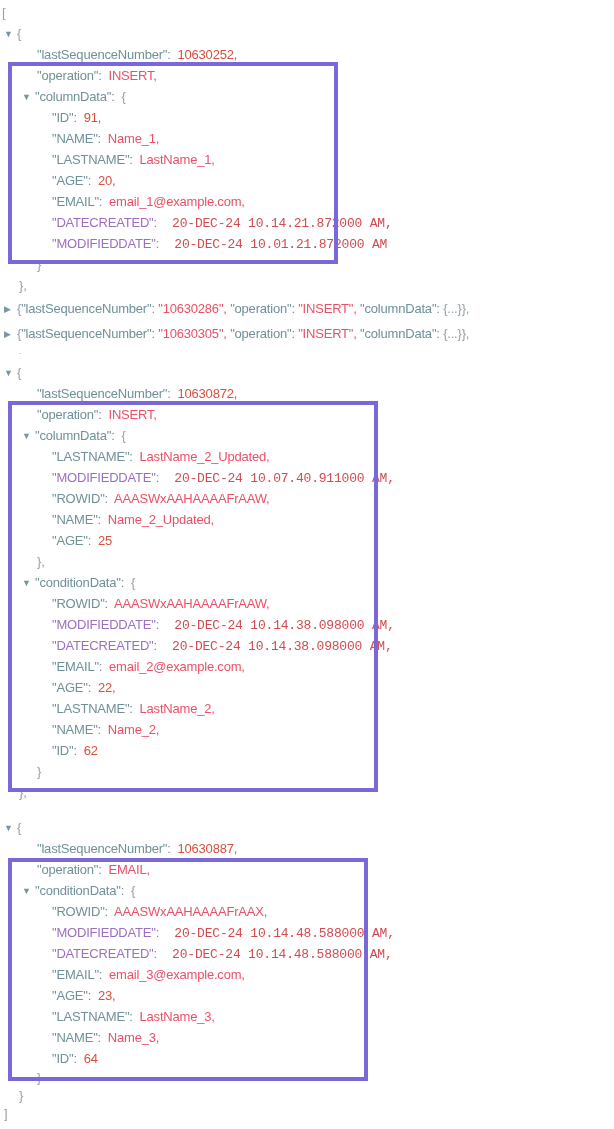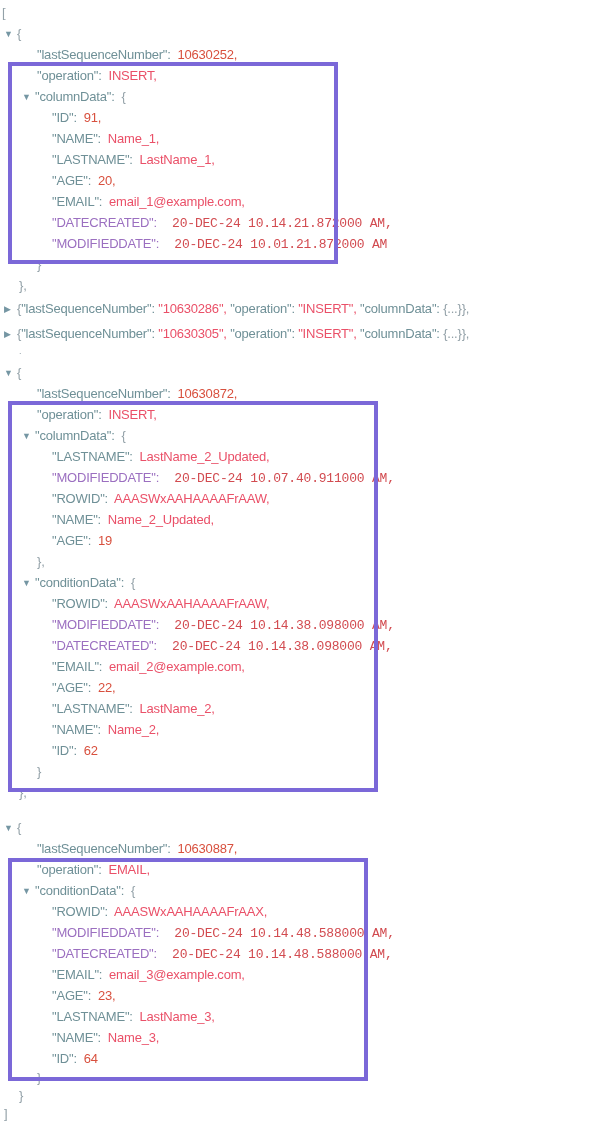--- a/index.html
+++ b/index.html
@@ -48,21 +48,21 @@
     <div class="line ind1 v-collapsed"><span class="arrow">▶</span><span class="tok-punct">{</span><span class="tok-key">"lastSequenceNumber":</span><span class="tok-str"> "10630305",</span><span class="tok-key"> "operation":</span><span class="tok-str"> "INSERT",</span><span class="tok-key"> "columnData":</span><span class="tok-punct"> {...}},</span></div>
     <div class="line ind1 v-artifact"><span class="tok-punct">.</span></div>
     <div class="line ind1"><span class="arrow">▼</span><span class="tok-punct">{</span></div>
     <div class="line ind2"><span class="tok-key">"lastSequenceNumber":</span><span class="tok-num">  10630872,</span></div>
     <div class="line ind2"><span class="tok-key">"operation":</span><span class="tok-str">  INSERT,</span></div>
     <div class="line ind2"><span class="arrow">▼</span><span class="tok-key">"columnData":</span><span class="tok-punct">  {</span></div>
     <div class="line ind3"><span class="tok-key">"LASTNAME":</span><span class="tok-str">  LastName_2_Updated,</span></div>
     <div class="line ind3"><span class="tok-key2">"MODIFIEDDATE":</span><span class="tok-date">  20-DEC-24 10.07.40.911000 AM,</span></div>
     <div class="line ind3"><span class="tok-key">"ROWID":</span><span class="tok-str">  AAASWxAAHAAAAFrAAW,</span></div>
     <div class="line ind3"><span class="tok-key">"NAME":</span><span class="tok-str">  Name_2_Updated,</span></div>
-    <div class="line ind3"><span class="tok-key">"AGE":</span><span class="tok-num">  19</span></div>
+    <div class="line ind3"><span class="tok-key">"AGE":</span><span class="tok-num">  25</span></div>
     <div class="line ind2"><span class="tok-punct">},</span></div>
     <div class="line ind2"><span class="arrow">▼</span><span class="tok-key">"conditionData":</span><span class="tok-punct">  {</span></div>
     <div class="line ind3"><span class="tok-key">"ROWID":</span><span class="tok-str">  AAASWxAAHAAAAFrAAW,</span></div>
     <div class="line ind3"><span class="tok-key2">"MODIFIEDDATE":</span><span class="tok-date">  20-DEC-24 10.14.38.098000 AM,</span></div>
     <div class="line ind3"><span class="tok-key2">"DATECREATED":</span><span class="tok-date">  20-DEC-24 10.14.38.098000 AM,</span></div>
     <div class="line ind3"><span class="tok-key">"EMAIL":</span><span class="tok-str">  email_2@example.com,</span></div>
     <div class="line ind3"><span class="tok-key">"AGE":</span><span class="tok-num">  22,</span></div>
     <div class="line ind3"><span class="tok-key">"LASTNAME":</span><span class="tok-str">  LastName_2,</span></div>
     <div class="line ind3"><span class="tok-key">"NAME":</span><span class="tok-str">  Name_2,</span></div>
     <div class="line ind3"><span class="tok-key">"ID":</span><span class="tok-num">  62</span></div>

